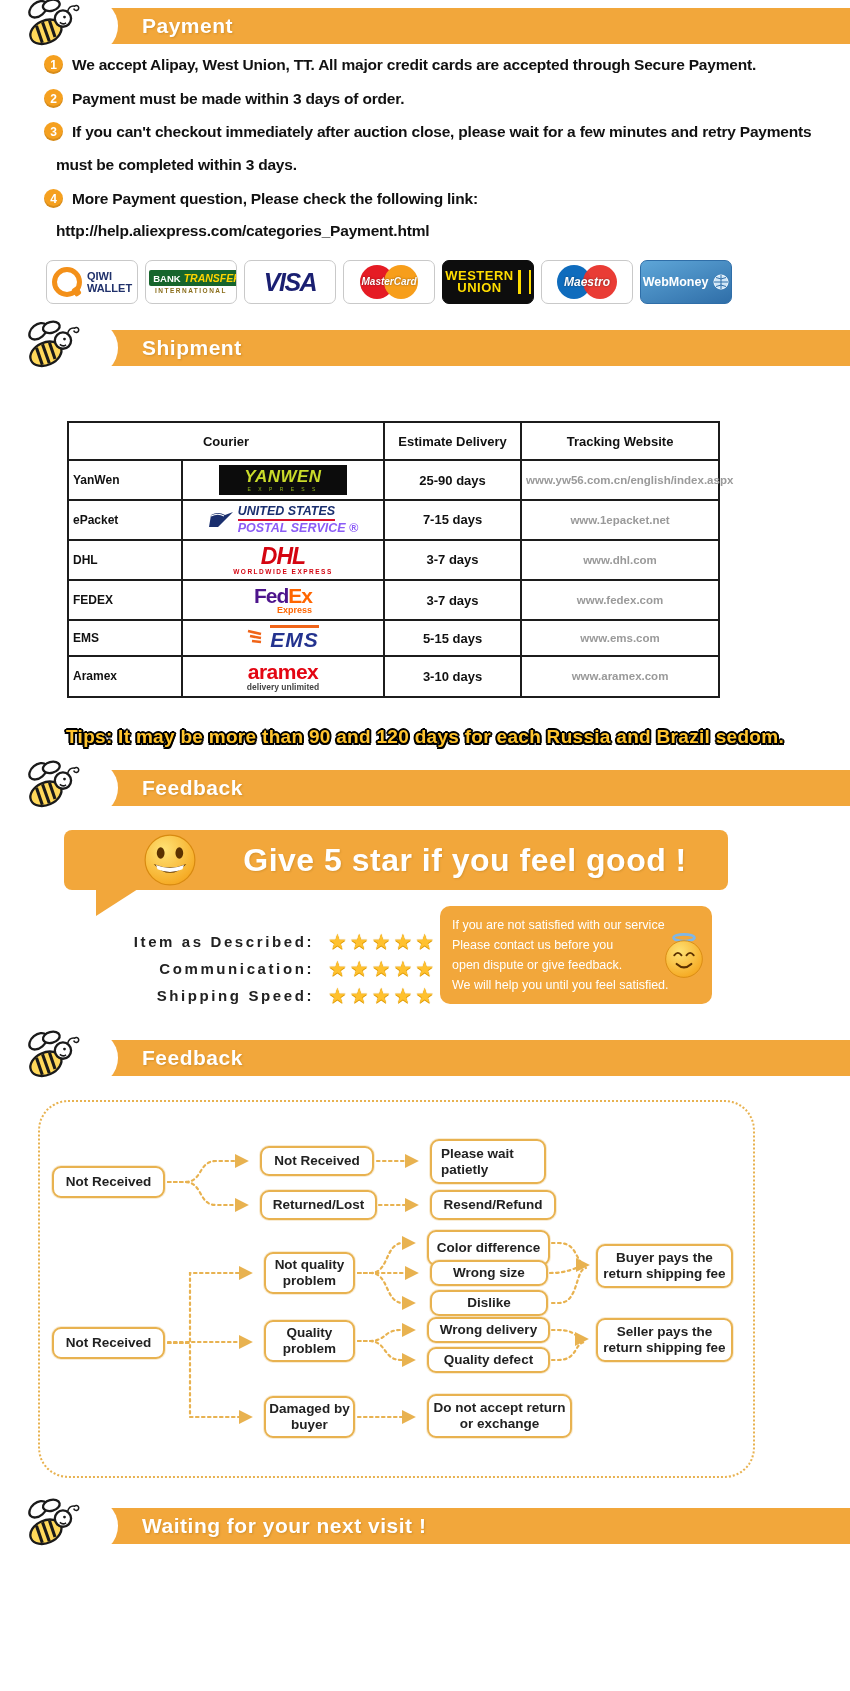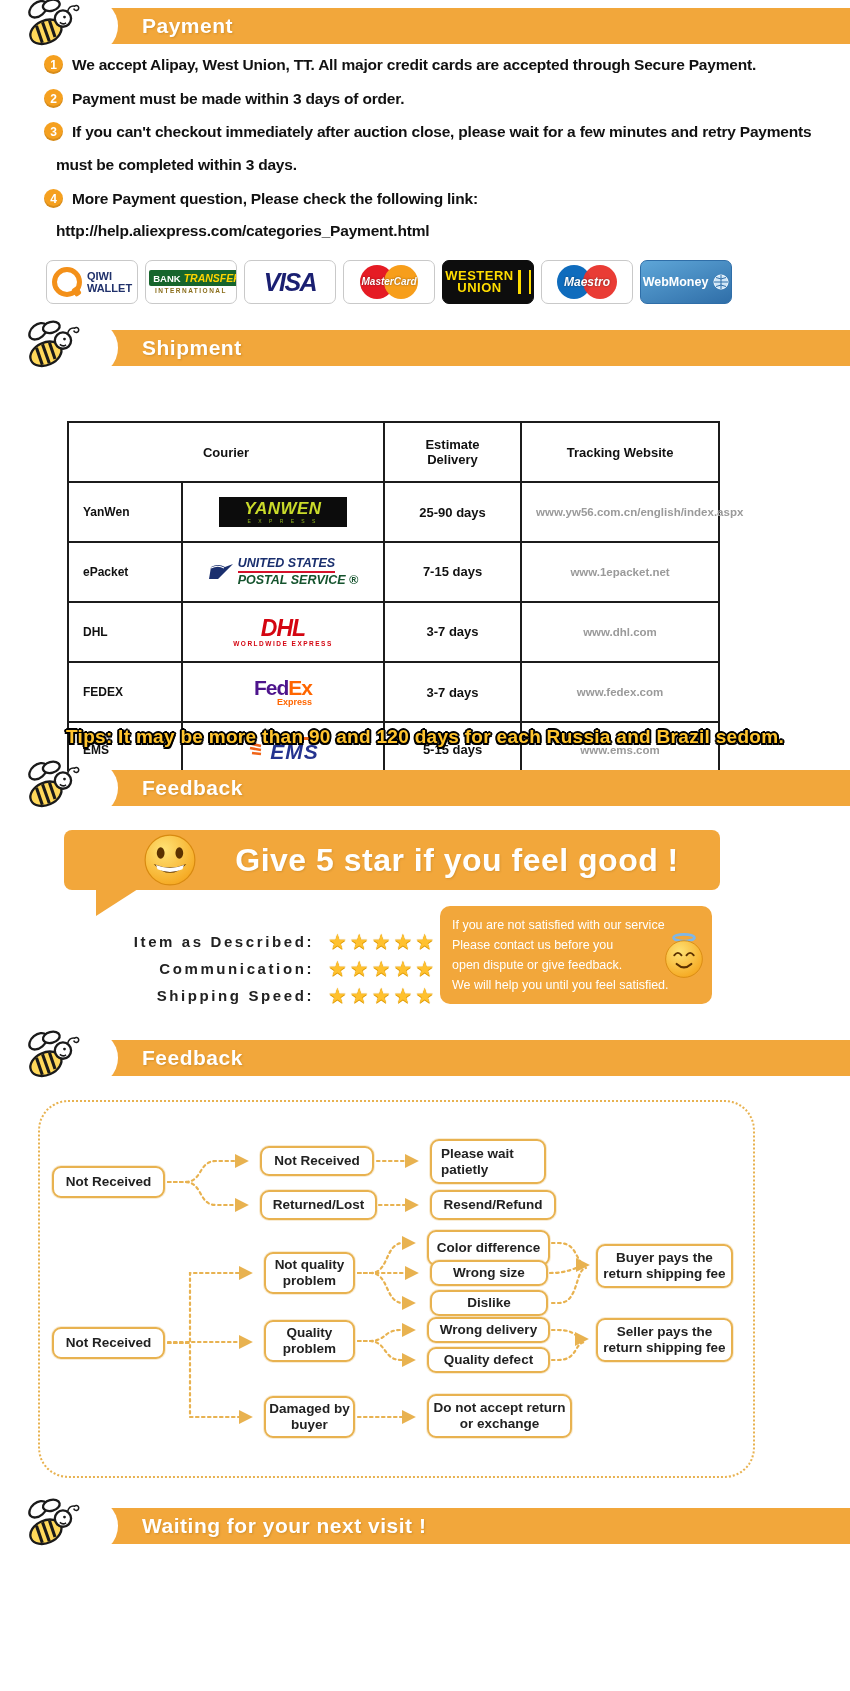--- a/index.html
+++ b/index.html
@@ -47,56 +47,56 @@
   .maestro{position:relative;width:60px;height:34px;}
   .maestro i{position:absolute;top:0;width:34px;height:34px;border-radius:50%;}
   .maestro .m-blue{left:0;background:#0F6CBD;}
   .maestro .m-red{right:0;background:#E8312A;opacity:.95;}
   .maestro em{position:absolute;left:0;right:0;top:10px;text-align:center;color:#fff;font-size:12px;font-weight:800;font-style:italic;text-shadow:0 0 2px rgba(0,0,0,.5);}
   .card-wm{background:linear-gradient(160deg,#5ea6d8,#2f6ea8);border-color:#2f6ea8;}
   .wm{display:flex;align-items:center;gap:5px;color:#fff;font-size:12.5px;font-weight:800;}
 
   
   table.ship{position:absolute;left:67px;top:421px;border-collapse:collapse;table-layout:fixed;width:651px;}
-  table.ship th,table.ship td{border:2px solid #1c1c1c;padding:14px;box-sizing:border-box;}
+  table.ship th,table.ship td{border:2px solid #1c1c1c;padding:4px;box-sizing:border-box;}
   table.ship th{height:38px;font-size:13px;font-weight:800;text-align:center;}
   table.ship td{height:36px;}
   td.cname{font-size:12px;font-weight:800;padding-left:6px;white-space:nowrap;}
   td.clogo{text-align:center;vertical-align:middle;}
   td.cdel{font-size:13px;font-weight:800;text-align:center;}
   td.curl{font-size:11.5px;font-weight:600;color:#9a9a9a;text-align:center;}
   .lg{display:inline-flex;flex-direction:column;align-items:center;justify-content:center;line-height:1;}
   .lg-yanwen{background:#0c0c0c;width:128px;height:30px;justify-content:center;}
   .lg-yanwen .t{color:#cadb2a;font-size:17px;font-weight:800;font-style:italic;letter-spacing:.5px;}
   .lg-yanwen .s{color:#8fb31c;font-size:5px;letter-spacing:3px;margin-top:2px;}
   .lg-cp{flex-direction:row;gap:5px;align-items:center;}
   .cp-mark{width:20px;height:20px;}
   .cp-txt{display:flex;flex-direction:column;align-items:flex-start;}
   .cp-txt .t{color:#2E9E6B;font-size:12px;font-weight:800;letter-spacing:1px;}
   .cp-txt .s{color:#2E9E6B;font-size:7.5px;font-weight:700;letter-spacing:1px;margin-top:1px;}
   .lg-usps{flex-direction:row;gap:4px;}
   .usps-txt{display:flex;flex-direction:column;align-items:flex-start;}
   .usps-txt .t{color:#1a2f6e;font-size:12.5px;font-weight:800;font-style:italic;border-bottom:2px solid #d6122b;padding-bottom:1px;}
-  .usps-txt .s{color:#14532d;font-size:12.5px;font-weight:800;font-style:italic;margin-top:1px;}
+  .usps-txt .s{color:#8b5cf6;font-size:12.5px;font-weight:800;font-style:italic;margin-top:1px;}
   .lg-dhl .t{color:#D40511;font-size:23px;font-weight:800;font-style:italic;letter-spacing:-1px;}
   .lg-dhl .s{color:#D40511;font-size:6.5px;font-weight:700;letter-spacing:1.5px;margin-top:1px;}
   .lg-fedex .row{display:flex;align-items:flex-end;}
   .fx-fed{color:#4D148C;font-size:21px;font-weight:800;letter-spacing:-1px;}
   .fx-ex{color:#FF6600;font-size:21px;font-weight:800;letter-spacing:-1px;}
   .lg-fedex .s{color:#FF6600;font-size:9px;font-weight:700;align-self:flex-end;margin-left:22px;}
   .lg-ems{flex-direction:row;gap:3px;align-items:center;}
   .ems-chev{width:20px;height:18px;}
   .lg-ems .t{color:#24338f;font-size:21px;font-weight:800;font-style:italic;letter-spacing:1px;border-top:3px solid #f06418;padding-top:1px;}
   .lg-aramex .t{color:#E30613;font-size:21px;font-weight:800;letter-spacing:-.5px;}
   .lg-aramex .s{color:#444;font-size:8.5px;font-weight:600;margin-top:1px;}
   .tips{position:absolute;left:0;right:0;top:726px;text-align:center;font-size:19px;font-weight:800;letter-spacing:.3px;color:#FFC42E;
     text-shadow:-1.5px -1.5px 0 #000,1.5px -1.5px 0 #000,-1.5px 1.5px 0 #000,1.5px 1.5px 0 #000,0 2px 0 #000,0 -2px 0 #000,2px 0 0 #000,-2px 0 0 #000;}
 
   
-  .banner{position:absolute;left:64px;top:830px;width:656px;height:60px;background:#F2A73B;border-radius:8px;display:flex;align-items:center;}
+  .banner{position:absolute;left:64px;top:830px;width:656px;height:60px;background:#F2A73B;border-radius:8px;display:flex;align-items:center;padding-left:8px;}
   .banner .emoji{position:absolute;left:78px;top:2px;}
   .banner .btxt{flex:1;text-align:center;padding-left:130px;color:#fff;font-size:32px;font-weight:800;letter-spacing:.5px;text-shadow:1px 1px 2px rgba(120,80,0,.2);}
   .tail{position:absolute;left:96px;top:889px;width:0;height:0;border-top:27px solid #F2A73B;border-right:42px solid transparent;}
   .rating-row{position:absolute;height:27px;display:flex;align-items:center;}
   .rating-label{width:256px;text-align:right;font-size:15px;font-weight:700;letter-spacing:2.6px;color:#222;}
   .stars{margin-left:14px;font-size:21px;letter-spacing:3px;color:#FFC12E;text-shadow:0 0 1px #cf8c00,0 1px 0 #e09b00;}
   .rating-val{margin-left:12px;font-size:19px;font-weight:700;color:#111;}
   .notice{position:absolute;left:440px;top:906px;width:272px;height:98px;background:#F2A73B;border-radius:10px;box-sizing:border-box;padding:9px 10px 0 12px;color:#fff;font-size:12.5px;font-weight:400;line-height:1.6;}
   .notice .short{padding-right:46px;}
   .notice .angel{position:absolute;right:6px;top:26px;}
@@ -296,20 +296,29 @@
         <g stroke="#f06418" stroke-width="2.6" fill="none">
           <path d="M1,2 L14,5"></path>
                 <path d="M3,7 L14,9"></path>
                 <path d="M5,12 L14,13"></path>
         </g>
       </svg>
       <span class="t">EMS</span>
           </span></td>
     <td class="cdel">5-15 days</td>
     <td class="curl">www.ems.com</td>
+  </tr>
+  <tr>
+    <td class="cname">Aramex</td>
+    <td class="clogo"><span class="lg lg-aramex">
+      <span class="t">aramex</span>
+      <span class="s">delivery unlimited</span>
+          </span></td>
+    <td class="cdel">3-10 days</td>
+    <td class="curl">www.aramex.com</td>
   </tr>
 </tbody>
   </table>
 
 <div class="tips">Tips: It may be more than 90 and 120 days for each Russia and Brazil sedom.</div>
 
 <div class="sec" style="top:762px">
   <div class="bar"></div>
   <div class="notch"></div>
   <span class="bee">

